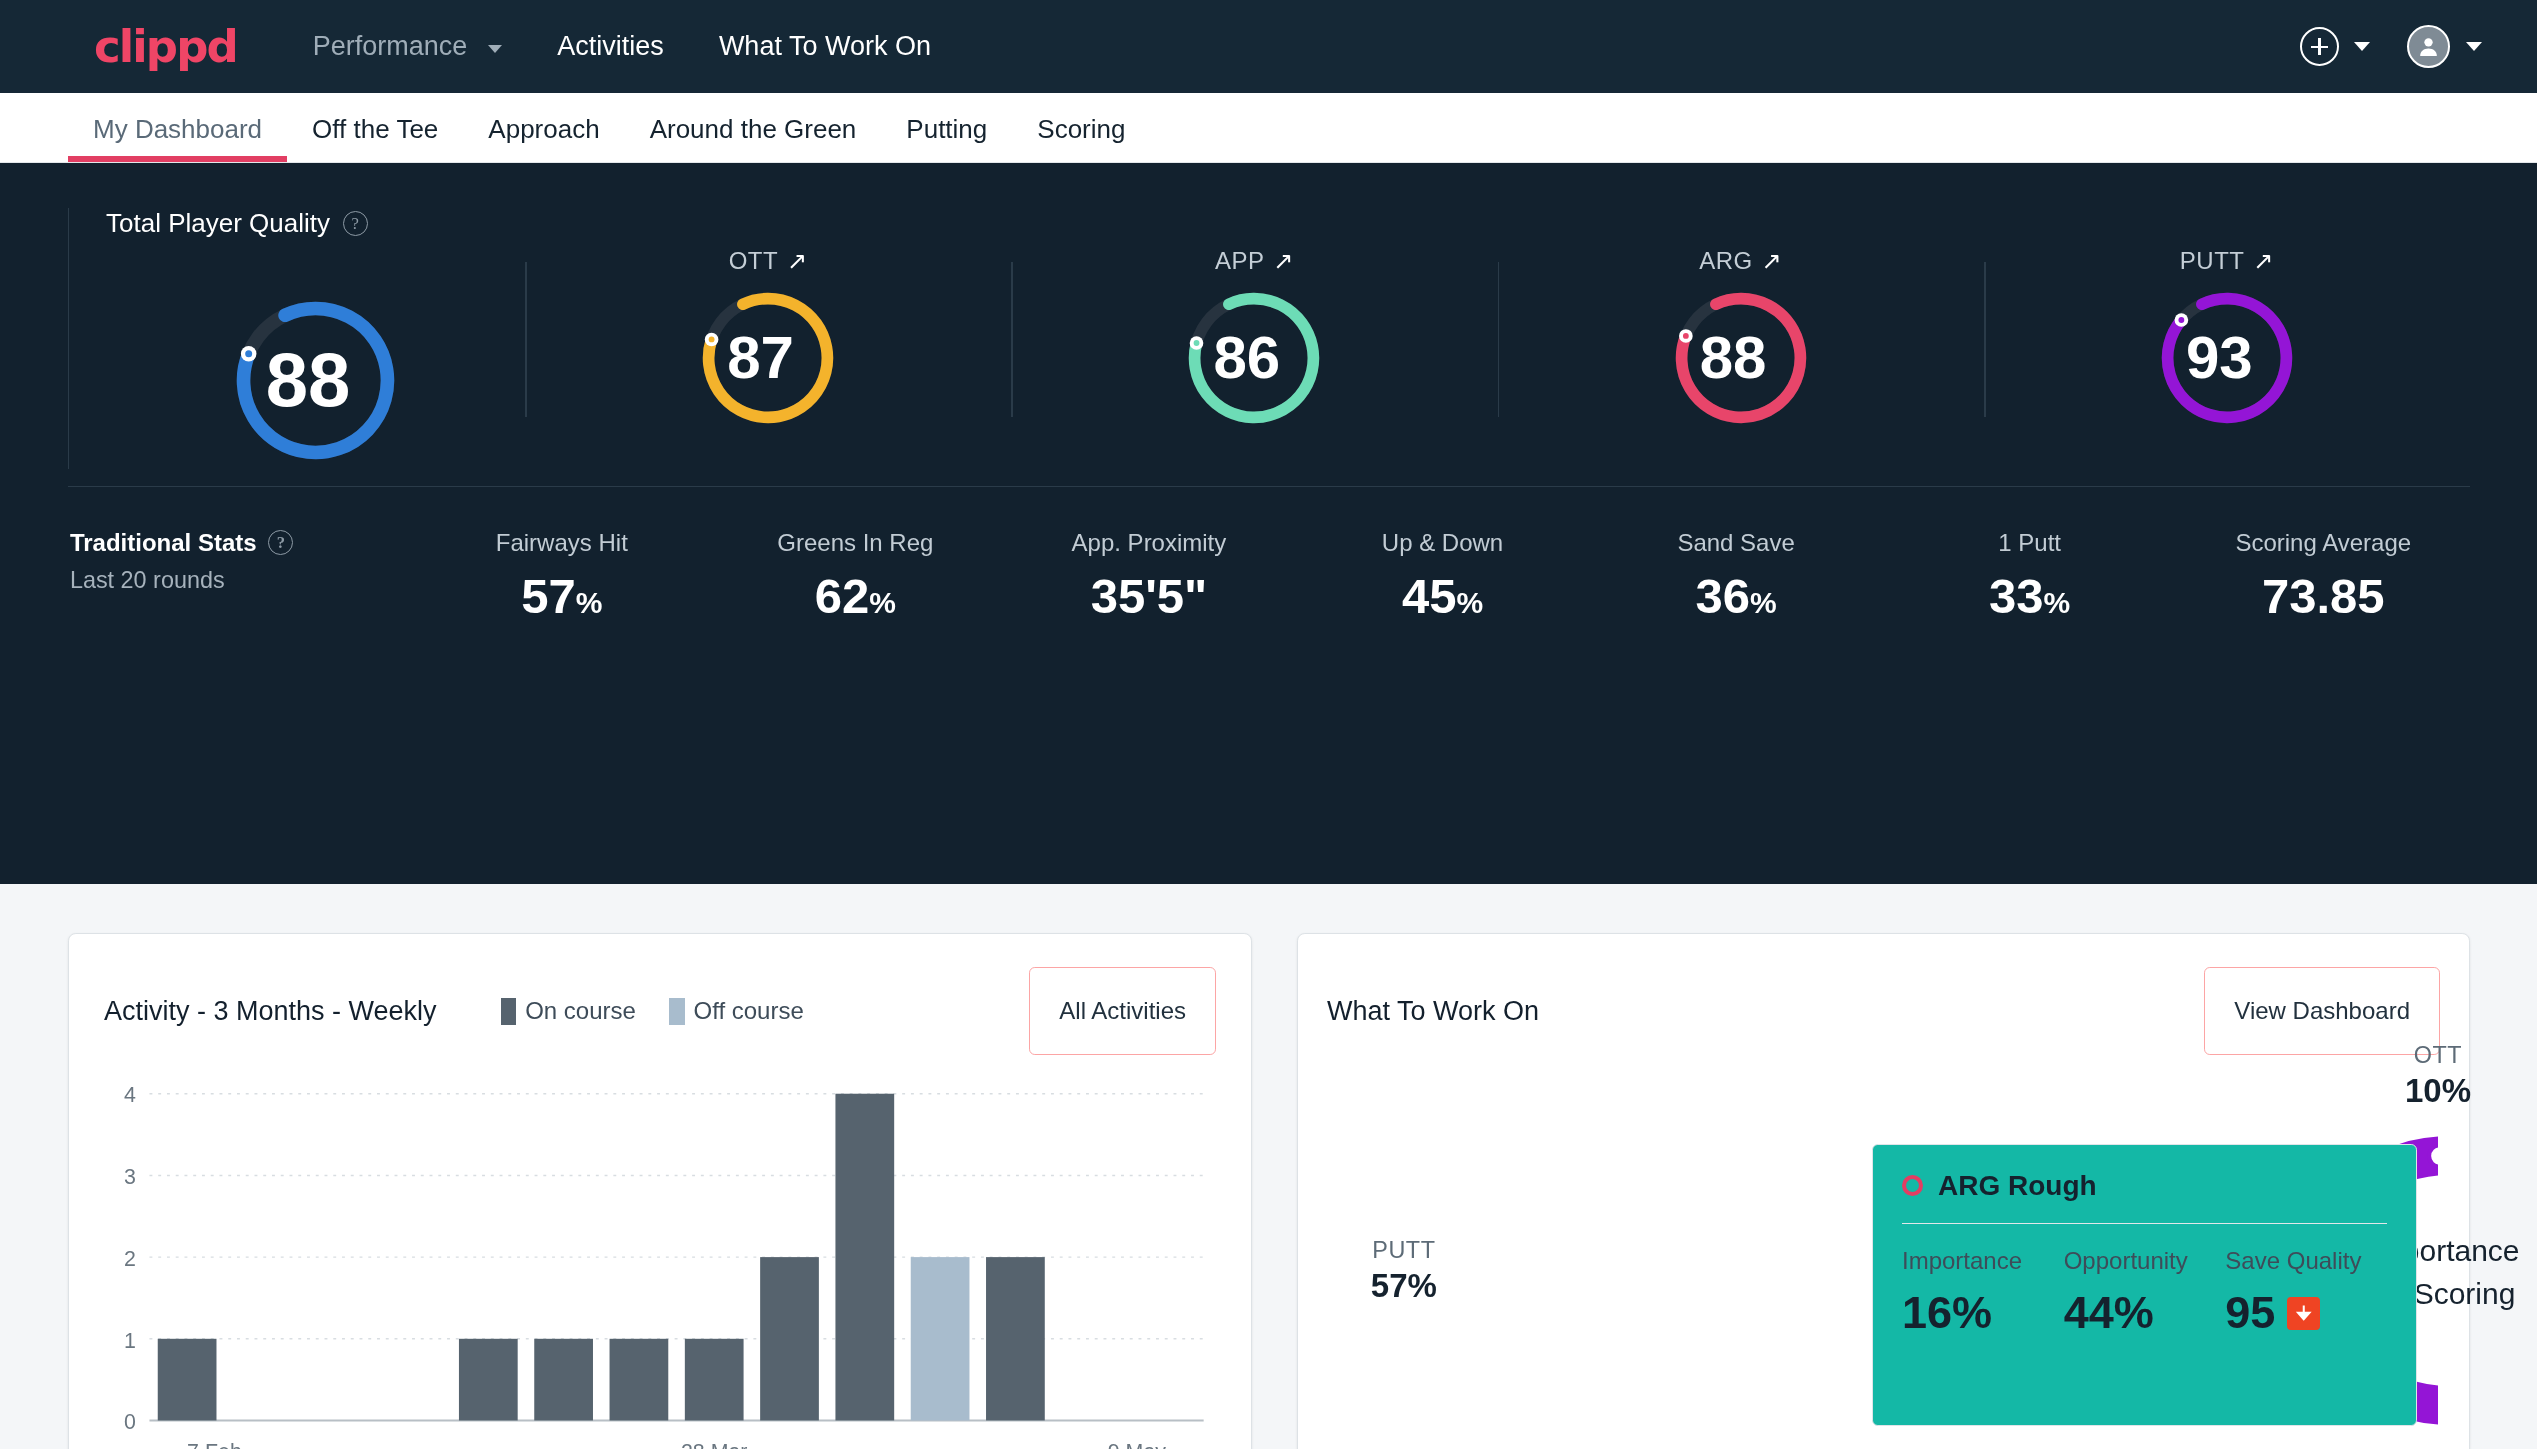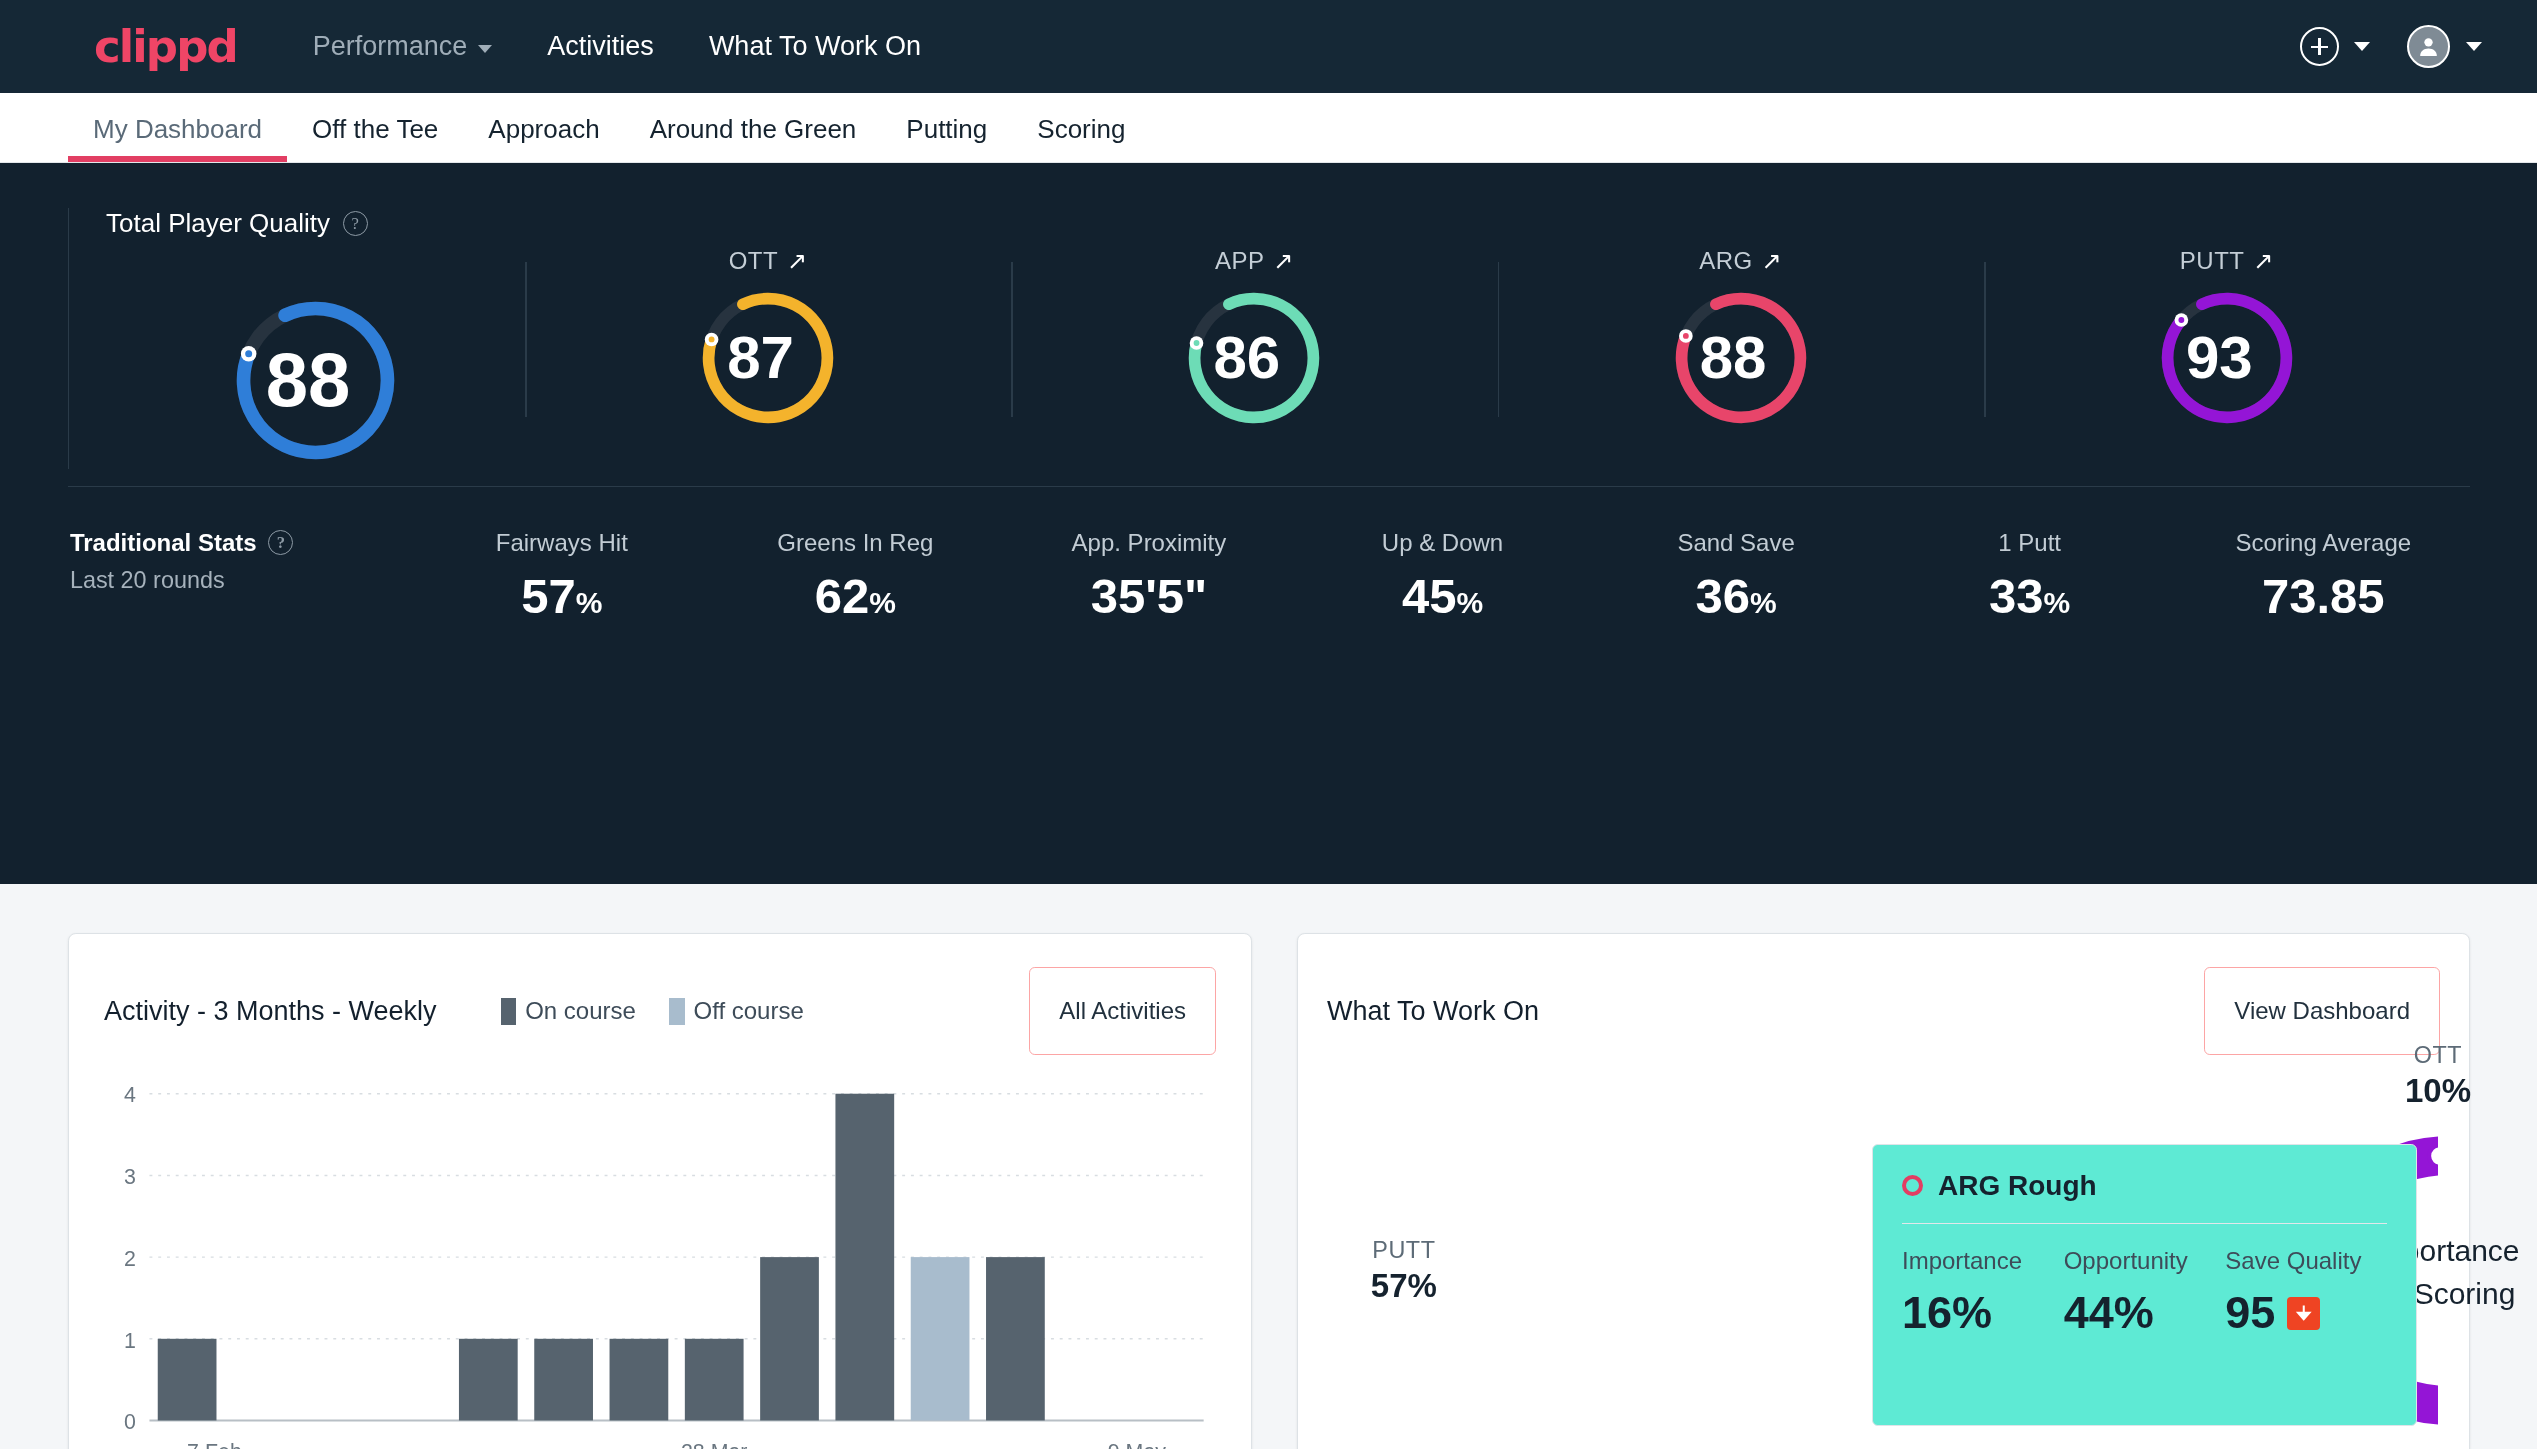--- a/index.html
+++ b/index.html
@@ -28,21 +28,21 @@
     margin-left: 47px;
     margin-right: 76px;
     font-family: "DejaVu Sans", sans-serif;
   }
   .navlinks { display: flex; align-items: center; gap: 55px; }
   .navlink {
     font-size: 27px;
     color: #ffffff;
     display: flex;
     align-items: center;
-    gap: 11px;
+    gap: 21px;
     cursor: pointer;
   }
   .navlink.dim { color: #9fadb8; }
   .caret {
     display: inline-block;
     width: 0; height: 0;
     border-left: 7.8px solid transparent;
     border-right: 7.8px solid transparent;
     border-top: 8.8px solid currentColor;
     position: relative; top: 2.9px;
@@ -282,21 +282,21 @@
     left: 1020px; top: 158px;
     width: 195px; text-align: center;
     font-size: 30px; color: #15222e; line-height: 1.45;
   }
   .detail-card {
     position: absolute;
     left: 545px; top: 73px;
     width: 545px; height: 282px;
     border: 1px solid #dfe4e8;
     border-radius: 5.8px;
-    background: #5eead4;
+    background: #14b8a6;
     padding: 25px 29px;
   }
   .detail-title {
     display: flex; align-items: center; gap: 14.6px;
     font-size: 28px; font-weight: bold; color: #15222e;
   }
   .ring-dot {
     width: 21.4px; height: 21.4px;
     border: 4.9px solid #e23e63;
     border-radius: 50%;

